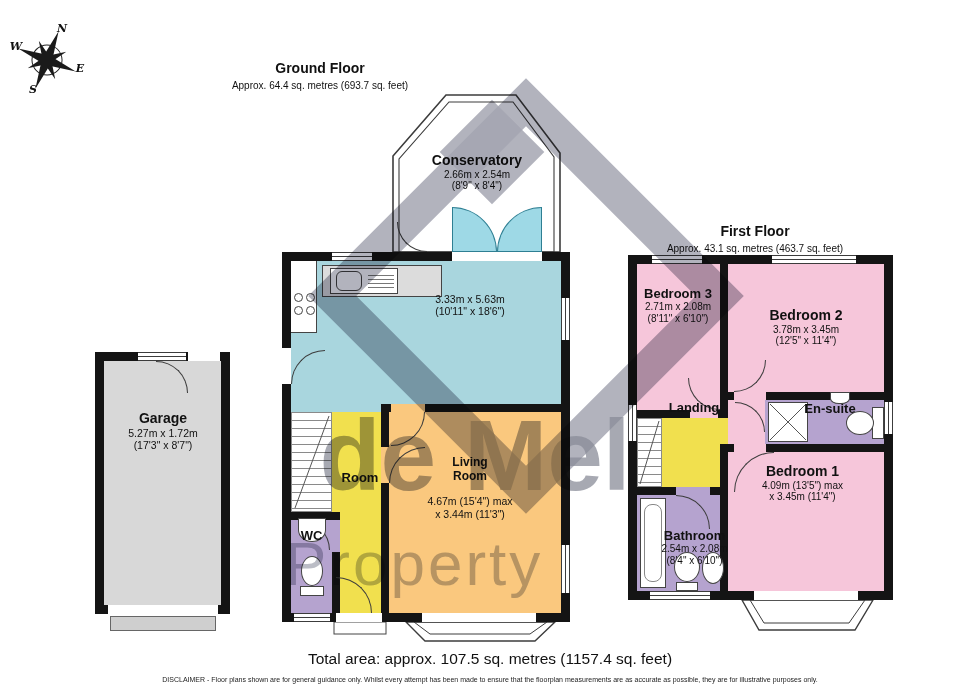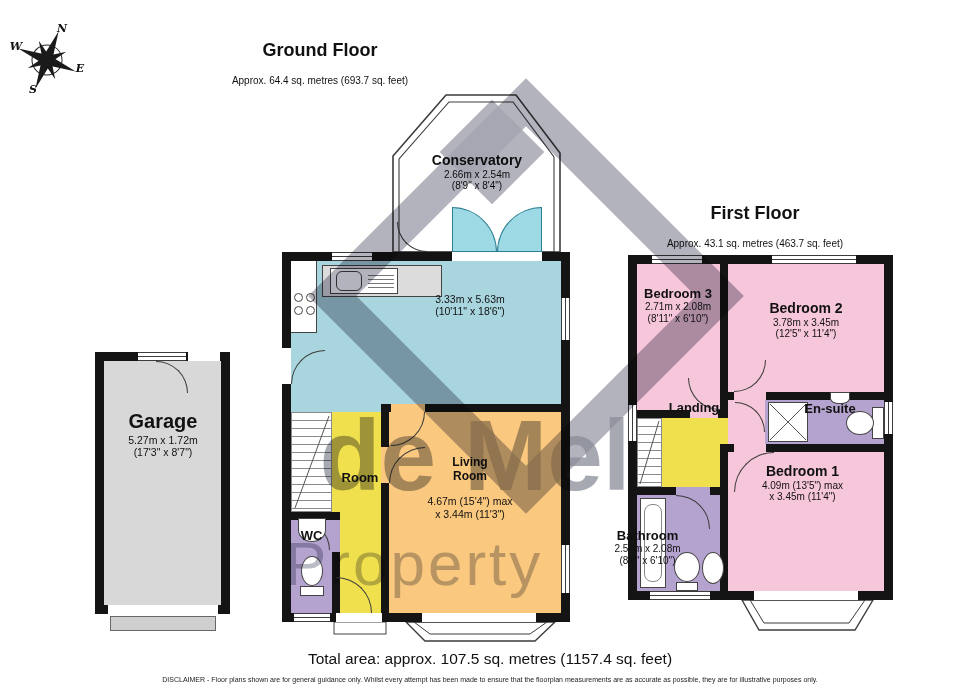--- a/index.html
+++ b/index.html
@@ -25,22 +25,22 @@
   .arc.bl{border-bottom:1.3px solid #3c3c3c;border-left:1.3px solid #3c3c3c;border-radius:0 0 0 100%;}
   .rect-fix{position:absolute;z-index:3;box-sizing:border-box;background:#fff;border:1.2px solid #444;}
   .oval{position:absolute;z-index:3;box-sizing:border-box;background:#fff;border:1.2px solid #444;border-radius:50%;}
   .stairs{position:absolute;z-index:3;box-sizing:border-box;border:1px solid #8a8a8a;
           background:repeating-linear-gradient(to bottom,#ffffff 0px,#ffffff 7px,#8a8a8a 7px,#8a8a8a 8px);}
   .fdoor{position:absolute;z-index:3;box-sizing:border-box;background:#9ed9e6;border:1px solid #2e7f93;}
   .room-label{position:absolute;z-index:5;text-align:center;line-height:1.18;}
   .room-name{font-weight:bold;font-size:13px;}
   .room-dims{font-size:10px;}
   .floor-title{position:absolute;z-index:5;text-align:center;}
-  .floor-title .t{font-weight:bold;font-size:18px;}
-  .floor-title .s{font-size:10px;margin-top:14px;}
+  .floor-title .t{font-weight:bold;font-size:14px;margin-top:20px;}
+  .floor-title .s{font-size:10px;margin-top:4px;}
   .svg-layer{position:absolute;left:0;top:0;z-index:0;}
   .svg-top{position:absolute;left:0;top:0;z-index:4;pointer-events:none;}
   #watermark{position:absolute;left:0;top:0;width:980px;height:690px;z-index:8;
              pointer-events:none;mix-blend-mode:multiply;}
   .wm-diamond{position:absolute;left:372px;top:142px;width:240px;height:240px;
               border:34px solid rgba(164,166,178,0.85);transform:rotate(45deg);}
   .wm-solid{position:absolute;left:455px;top:115px;width:74px;height:74px;
             background:rgba(164,166,178,0.85);transform:rotate(45deg);}
   .wm-text1{position:absolute;left:285px;top:398px;width:380px;text-align:center;
             font-weight:bold;font-size:100px;color:rgba(138,140,152,0.75);}
@@ -216,46 +216,46 @@
     <div class="room-dims" style="font-size:10.5px">4.67m (15'4") max</div>
     <div class="room-dims" style="font-size:10.5px">x 3.44m (11'3")</div>
   </div>
   <div class="room-label" style="left:330px;top:470px;width:60px">
     <div class="room-name">Room</div>
   </div>
   <div class="room-label" style="left:291px;top:528px;width:41px">
     <div class="room-name">WC</div>
   </div>
   <div class="room-label" style="left:100px;top:410px;width:126px">
-    <div class="room-name" style="font-size:20px">Garage</div>
+    <div class="room-name" style="font-size:14px">Garage</div>
     <div class="room-dims" style="font-size:10.5px">5.27m x 1.72m</div>
     <div class="room-dims" style="font-size:10.5px">(17'3" x 8'7")</div>
   </div>
   <div class="room-label" style="left:618px;top:286px;width:120px">
     <div class="room-name">Bedroom 3</div>
     <div class="room-dims">2.71m x 2.08m</div>
     <div class="room-dims">(8'11" x 6'10")</div>
   </div>
-  <div class="room-label" style="left:736px;top:300px;width:140px">
+  <div class="room-label" style="left:736px;top:307px;width:140px">
     <div class="room-name" style="font-size:14px">Bedroom 2</div>
     <div class="room-dims">3.78m x 3.45m</div>
     <div class="room-dims">(12'5" x 11'4")</div>
   </div>
   <div class="room-label" style="left:652px;top:400px;width:84px">
     <div class="room-name">Landing</div>
   </div>
   <div class="room-label" style="left:788px;top:401px;width:84px">
     <div class="room-name">En-suite</div>
   </div>
   <div class="room-label" style="left:730px;top:463px;width:145px">
     <div class="room-name" style="font-size:14px">Bedroom 1</div>
     <div class="room-dims">4.09m (13'5") max</div>
     <div class="room-dims">x 3.45m (11'4")</div>
   </div>
-  <div class="room-label" style="left:590px;top:528px;width:115px">
+  <div class="room-label" style="left:637px;top:528px;width:115px">
     <div class="room-name">Bathroom</div>
     <div class="room-dims">2.54m x 2.08m</div>
     <div class="room-dims">(8'4" x 6'10")</div>
   </div>
 
   <div id="watermark">
     <div class="wm-diamond"></div>
     <div class="wm-solid"></div>
     <div class="wm-text1">de Mel</div>
     <div class="wm-text2">Property</div>

